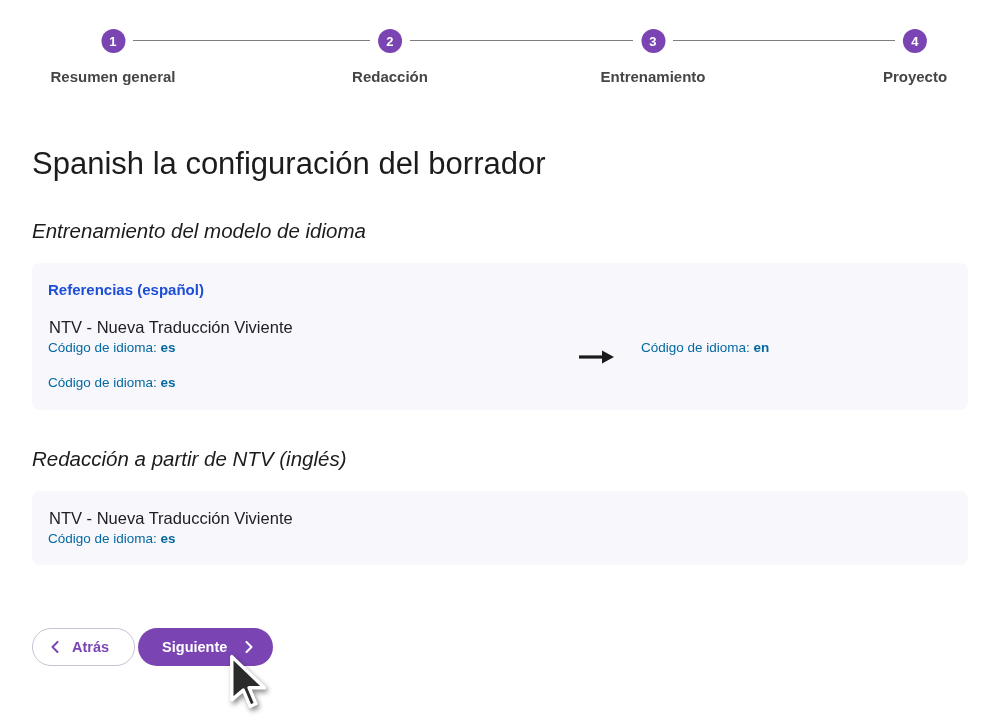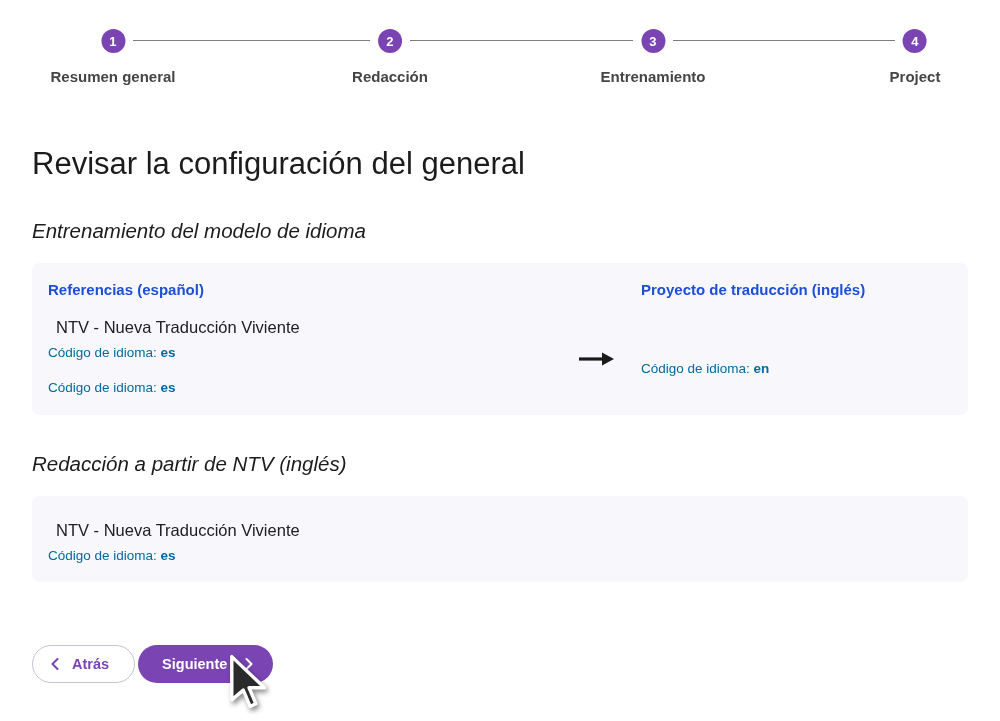--- a/index.html
+++ b/index.html
@@ -40,21 +40,21 @@
   .card-cols{display:flex;}
   .col-left{width:505px;flex:none;}
   .col-arrow{width:88px;flex:none;display:flex;align-items:center;justify-content:center;}
   .col-arrow svg{transform:translateY(21px);}
   .col-right{flex:1;display:flex;flex-direction:column;}
   .vcenter{flex:1;display:flex;flex-direction:column;justify-content:center;transform:translateY(10px);}
 
   .card-header{font-size:15px;font-weight:700;margin:0 0 20px 0;color:#1d4ed8;}
   .item{margin:0;}
   .item + .item{margin-top:20px;}
-  .item-name{font-size:16.5px;margin:8px;color:#202124;}
+  .item-name{font-size:16.5px;margin:1px;color:#202124;}
   .item-code{font-size:13.5px;margin:3px 0 0 0;color:#0369a1;}
   .item-code b{font-weight:700;}
 
   .card-simple{padding:17px 16px 19px 16px;}
 
   
   .actions{display:flex;align-items:center;gap:3px;margin-top:63px;}
   .btn{
     height:38px;border-radius:19px;display:inline-flex;align-items:center;
     font-family:"Liberation Sans",sans-serif;font-size:14.5px;font-weight:700;cursor:pointer;
@@ -83,27 +83,27 @@
   <div class="step step-2">
     <div class="step-circle">2</div>
     <div class="step-label">Redacción</div>
   </div>
   <div class="step step-3">
     <div class="step-circle">3</div>
     <div class="step-label">Entrenamiento</div>
   </div>
   <div class="step step-4">
     <div class="step-circle">4</div>
-    <div class="step-label">Project</div>
+    <div class="step-label">Proyecto</div>
   </div>
 </div>
 
 <div class="main">
 
-  <h1 class="page-title">Revisar la configuración del general</h1>
+  <h1 class="page-title">Spanish la configuración del borrador</h1>
 
   <h2 class="section-heading">Entrenamiento del modelo de idioma</h2>
 
   <div class="card">
     <div class="card-cols">
       <div class="col-left">
         <p class="card-header">Referencias (español)</p>
 
         <div class="item">
           <p class="item-name">NTV - Nueva Traducción Viviente</p>
@@ -116,21 +116,20 @@
       </div>
 
       <div class="col-arrow">
         <svg width="36" height="16" viewBox="0 0 36 16">
           <line x1="0" y1="8" x2="25" y2="8" stroke="#1a1a1a" stroke-width="3.2"></line>
           <polygon points="23,1.5 35,8 23,14.5" fill="#1a1a1a"></polygon>
         </svg>
       </div>
 
       <div class="col-right">
-        <p class="card-header">Proyecto de traducción (inglés)</p>
         <div class="vcenter">
           <div class="item">
             <p class="item-code"><span>Código de idioma:</span> <b>en</b></p>
           </div>
         </div>
       </div>
     </div>
   </div>
 
   <h2 class="section-heading">Redacción a partir de NTV (inglés)</h2>

